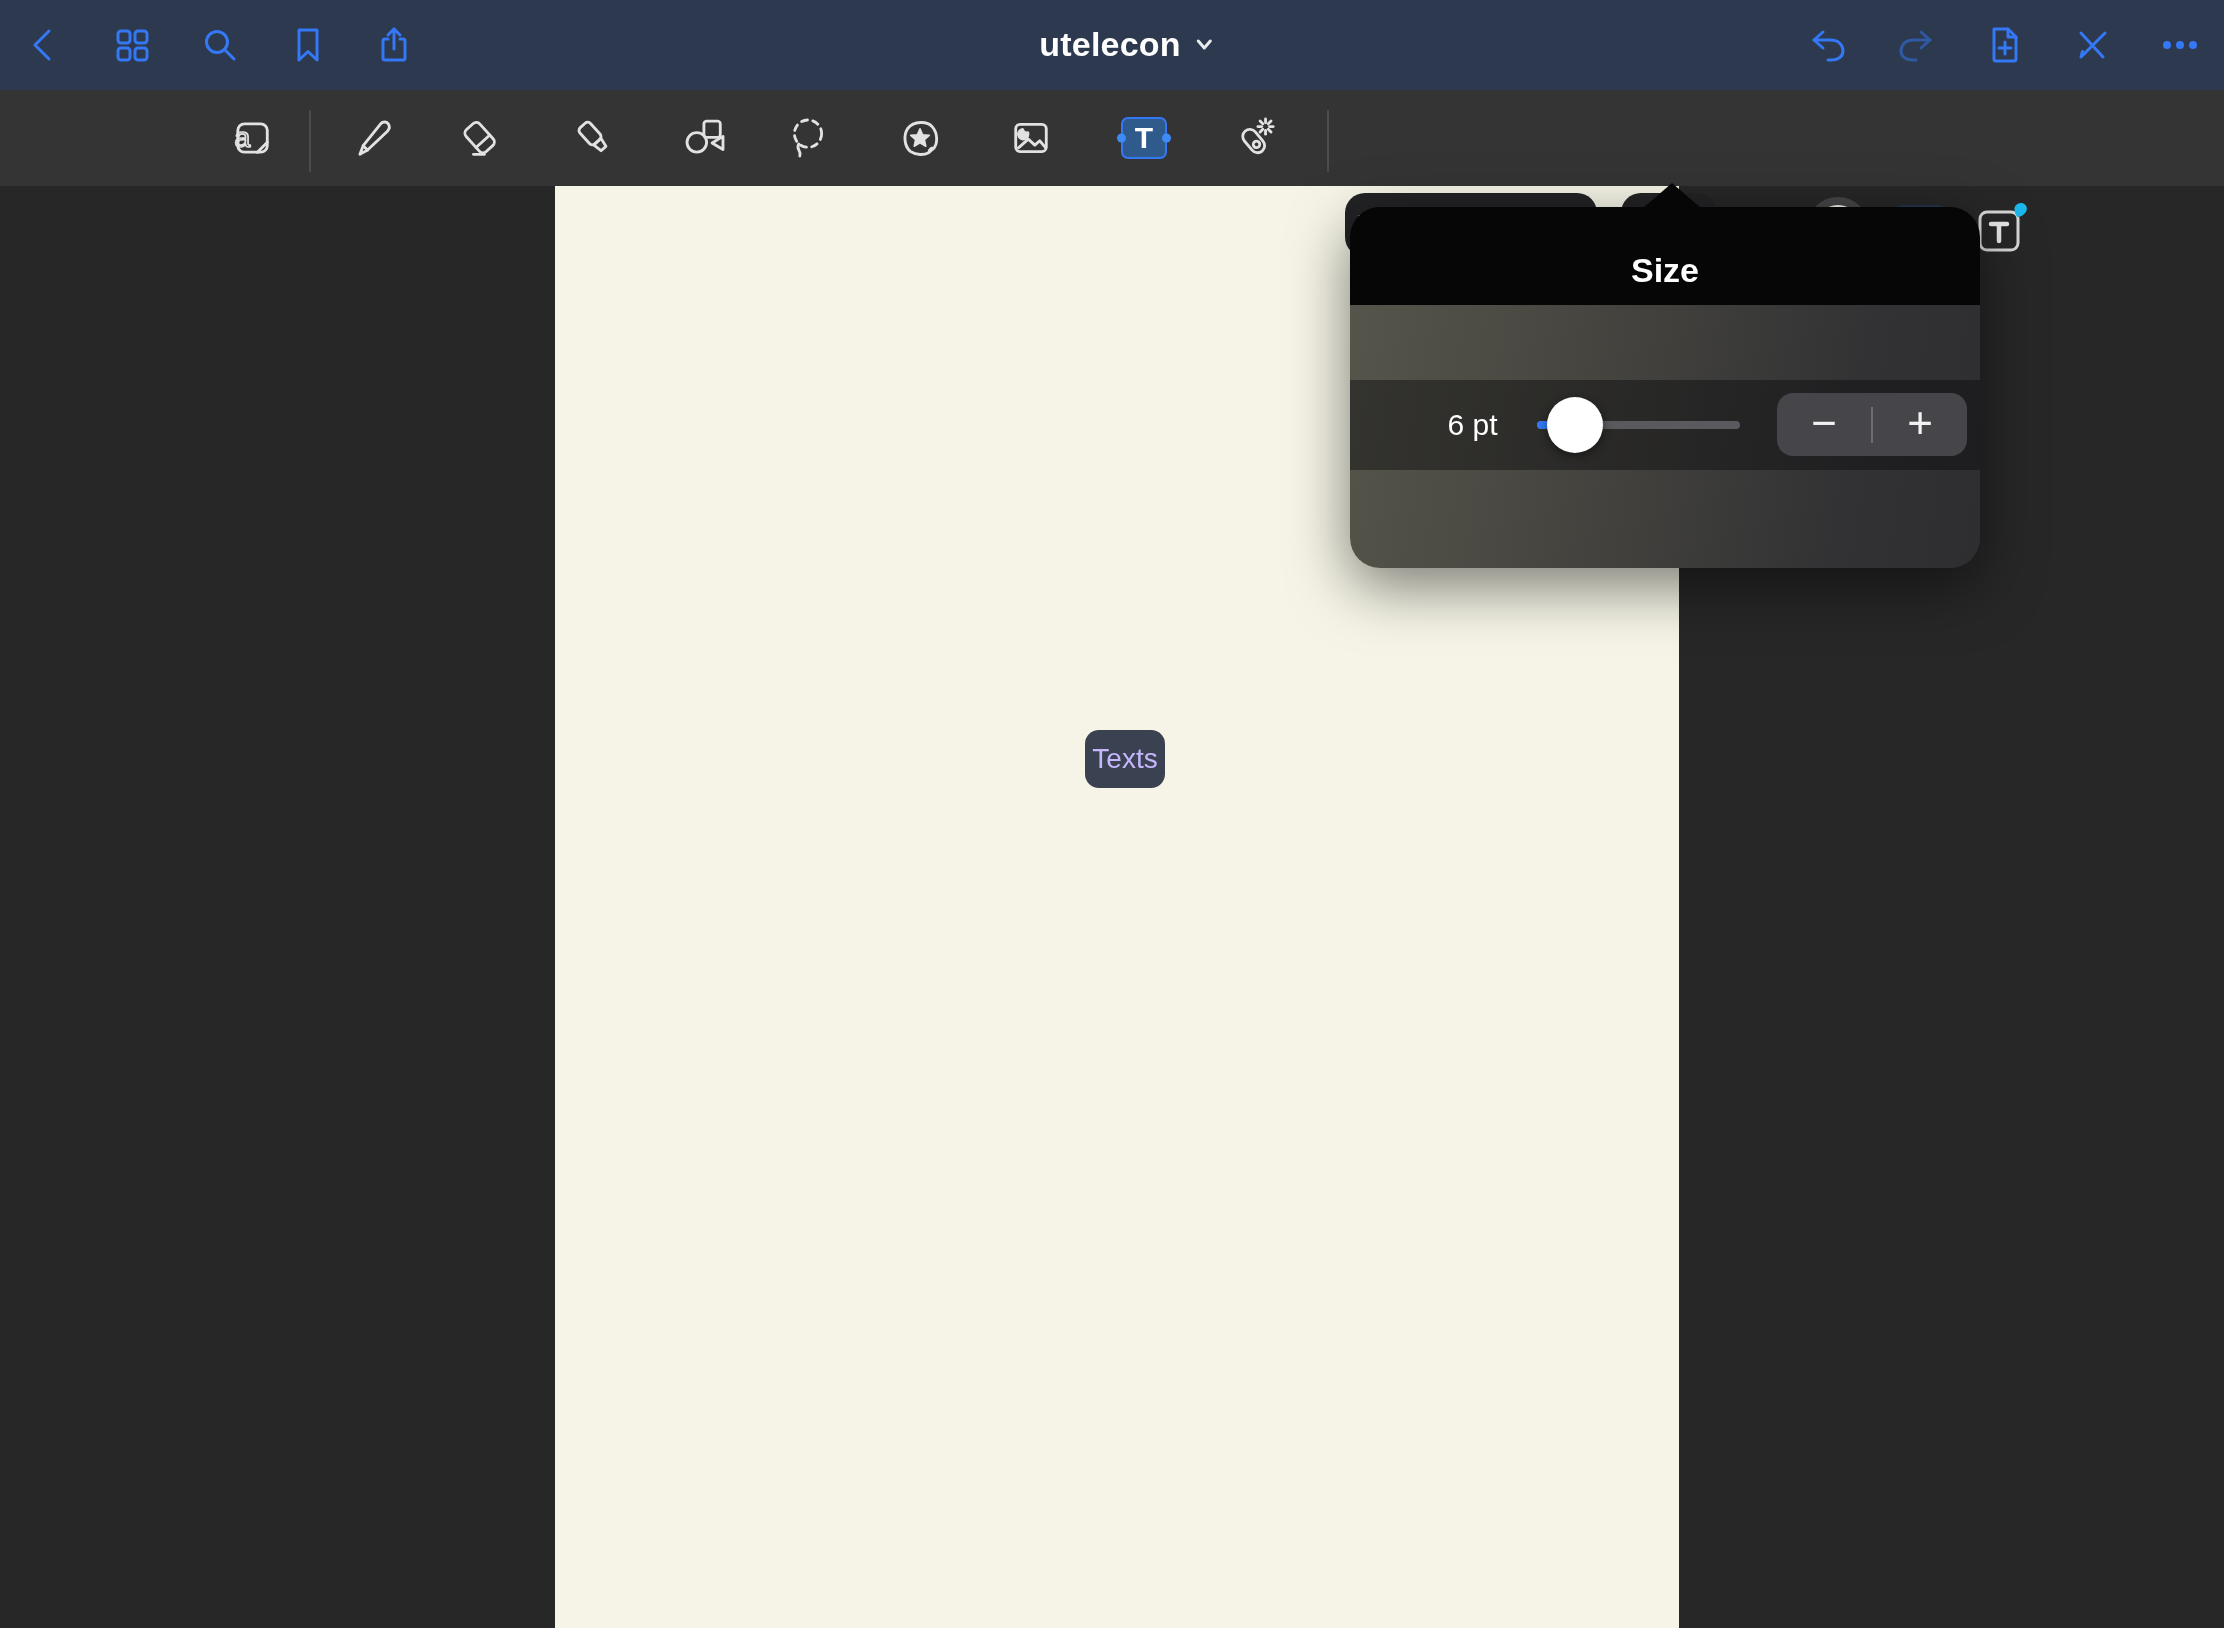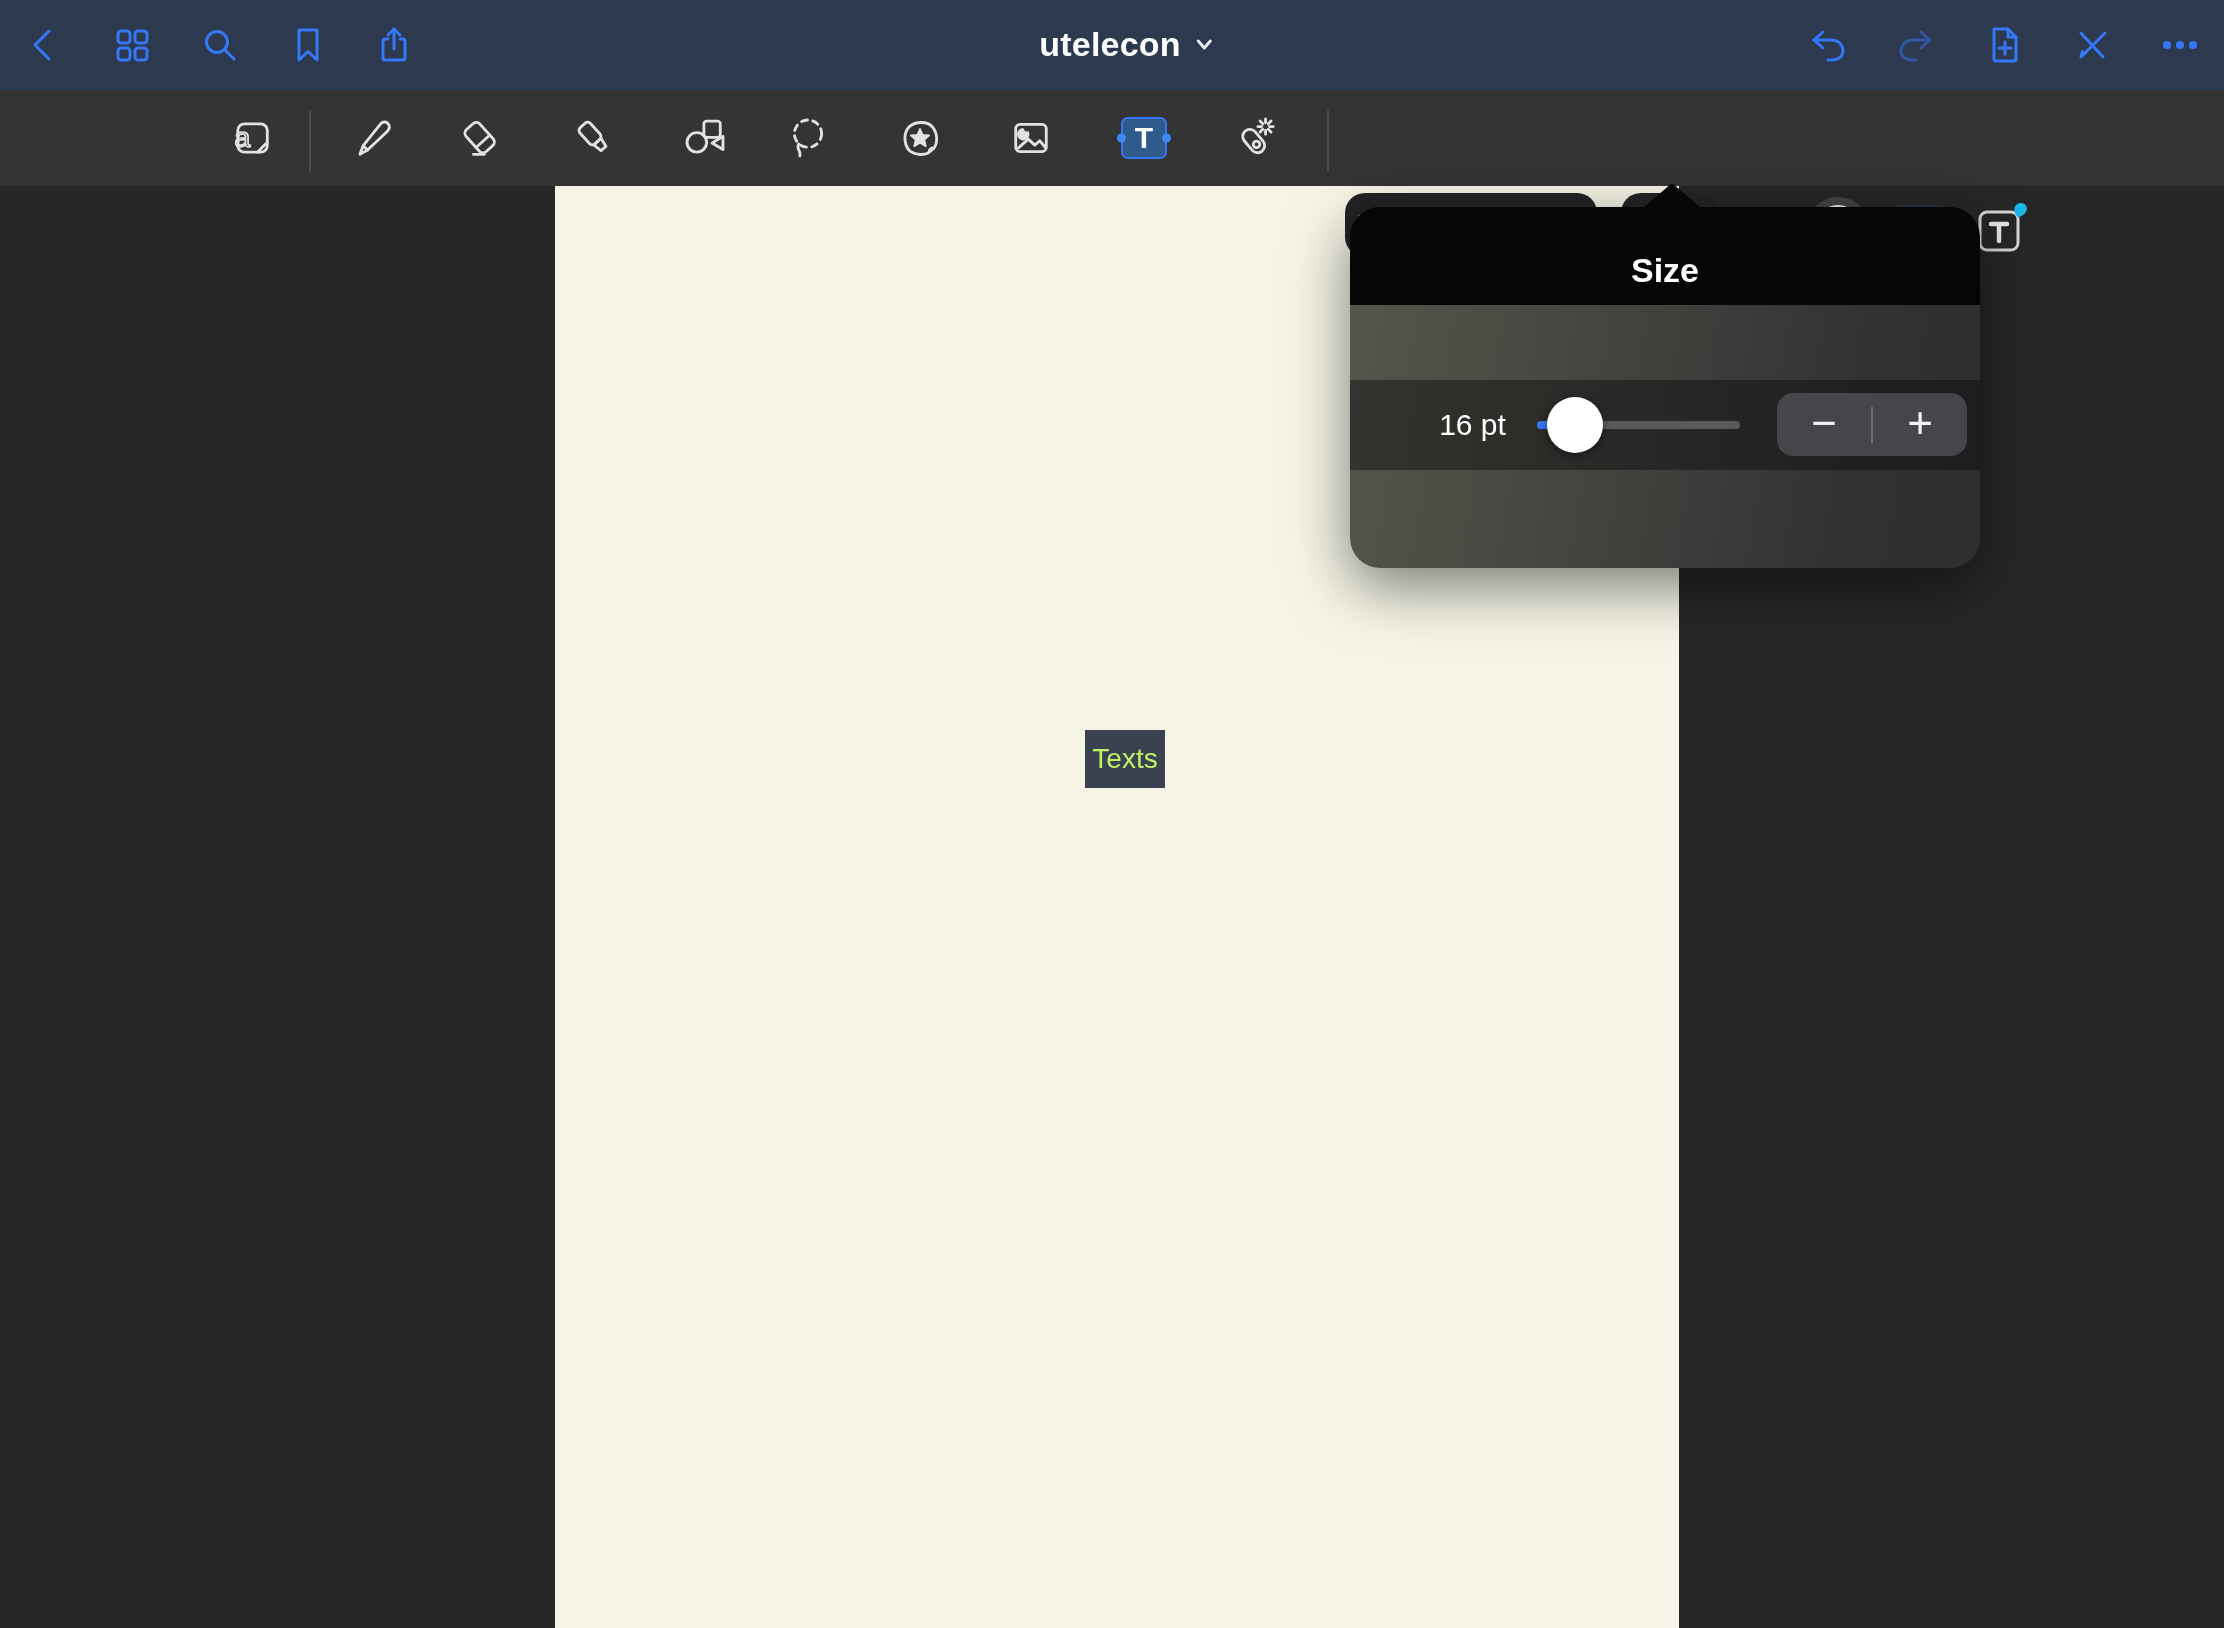--- a/index.html
+++ b/index.html
@@ -48,22 +48,22 @@
 
   .bg-swatch { position:absolute; left:1892px; top:115px; width:56px; height:48px; border:none; border-radius:9px;
                background:#26324A; cursor:pointer; }
 
   .fav-btn { position:absolute; left:1972px; top:110px; width:58px; height:58px; border:none; background:transparent; cursor:pointer; }
   .fav-btn svg { width:58px; height:58px; }
 
   
   .canvas { position:absolute; left:0; top:186px; width:2224px; height:1442px; background:#272727; }
   .page { position:absolute; left:555px; top:0; width:1124px; height:1442px; background:#F5F4E6; }
-  .text-object { position:absolute; left:530px; top:544px; width:80px; height:58px; background:#3A4150; border-radius:0;
-                 color:#bef264; font-size:28px; display:flex; align-items:center; justify-content:center; cursor:pointer; }
+  .text-object { position:absolute; left:530px; top:544px; width:80px; height:58px; background:#3A4150; border-radius:14px;
+                 color:#c4b5fd; font-size:28px; display:flex; align-items:center; justify-content:center; cursor:pointer; }
 
   
   .popover { position:absolute; left:1350px; top:207px; width:630px; height:361px; z-index:40;
              border-radius:30px; box-shadow:0 18px 60px rgba(0,0,0,.5); }
   .popover .arrow { position:absolute; left:292px; top:-24px; width:0; height:0;
              border-left:30px solid transparent; border-right:30px solid transparent; border-bottom:26px solid #060606; }
   .popover .pop-header { position:absolute; left:0; top:0; width:630px; height:126px; background:#060606;
              border-radius:30px 30px 0 0; display:flex; align-items:center; justify-content:center; }
   .popover .pop-title { color:#FFFFFF; font-size:34px; font-weight:700; }
   .popover .pop-body { position:absolute; left:0; top:98px; width:630px; height:263px; border-radius:0 0 30px 30px;
@@ -292,21 +292,21 @@
     </div>
   </div>
 
   <div class="popover">
     <div class="arrow"></div>
     <div class="pop-header">
       <span class="pop-title">Size</span>
     </div>
     <div class="pop-body">
       <div class="slider-row">
-        <span class="pt-label">16 pt</span>
+        <span class="pt-label">6 pt</span>
         <div class="slider">
           <div class="track">
               <div class="fill"></div>
             </div>
           <div class="thumb"></div>
         </div>
         <div class="stepper">
           <button>−</button>
           <div class="step-divider"></div>
           <button>+</button>

